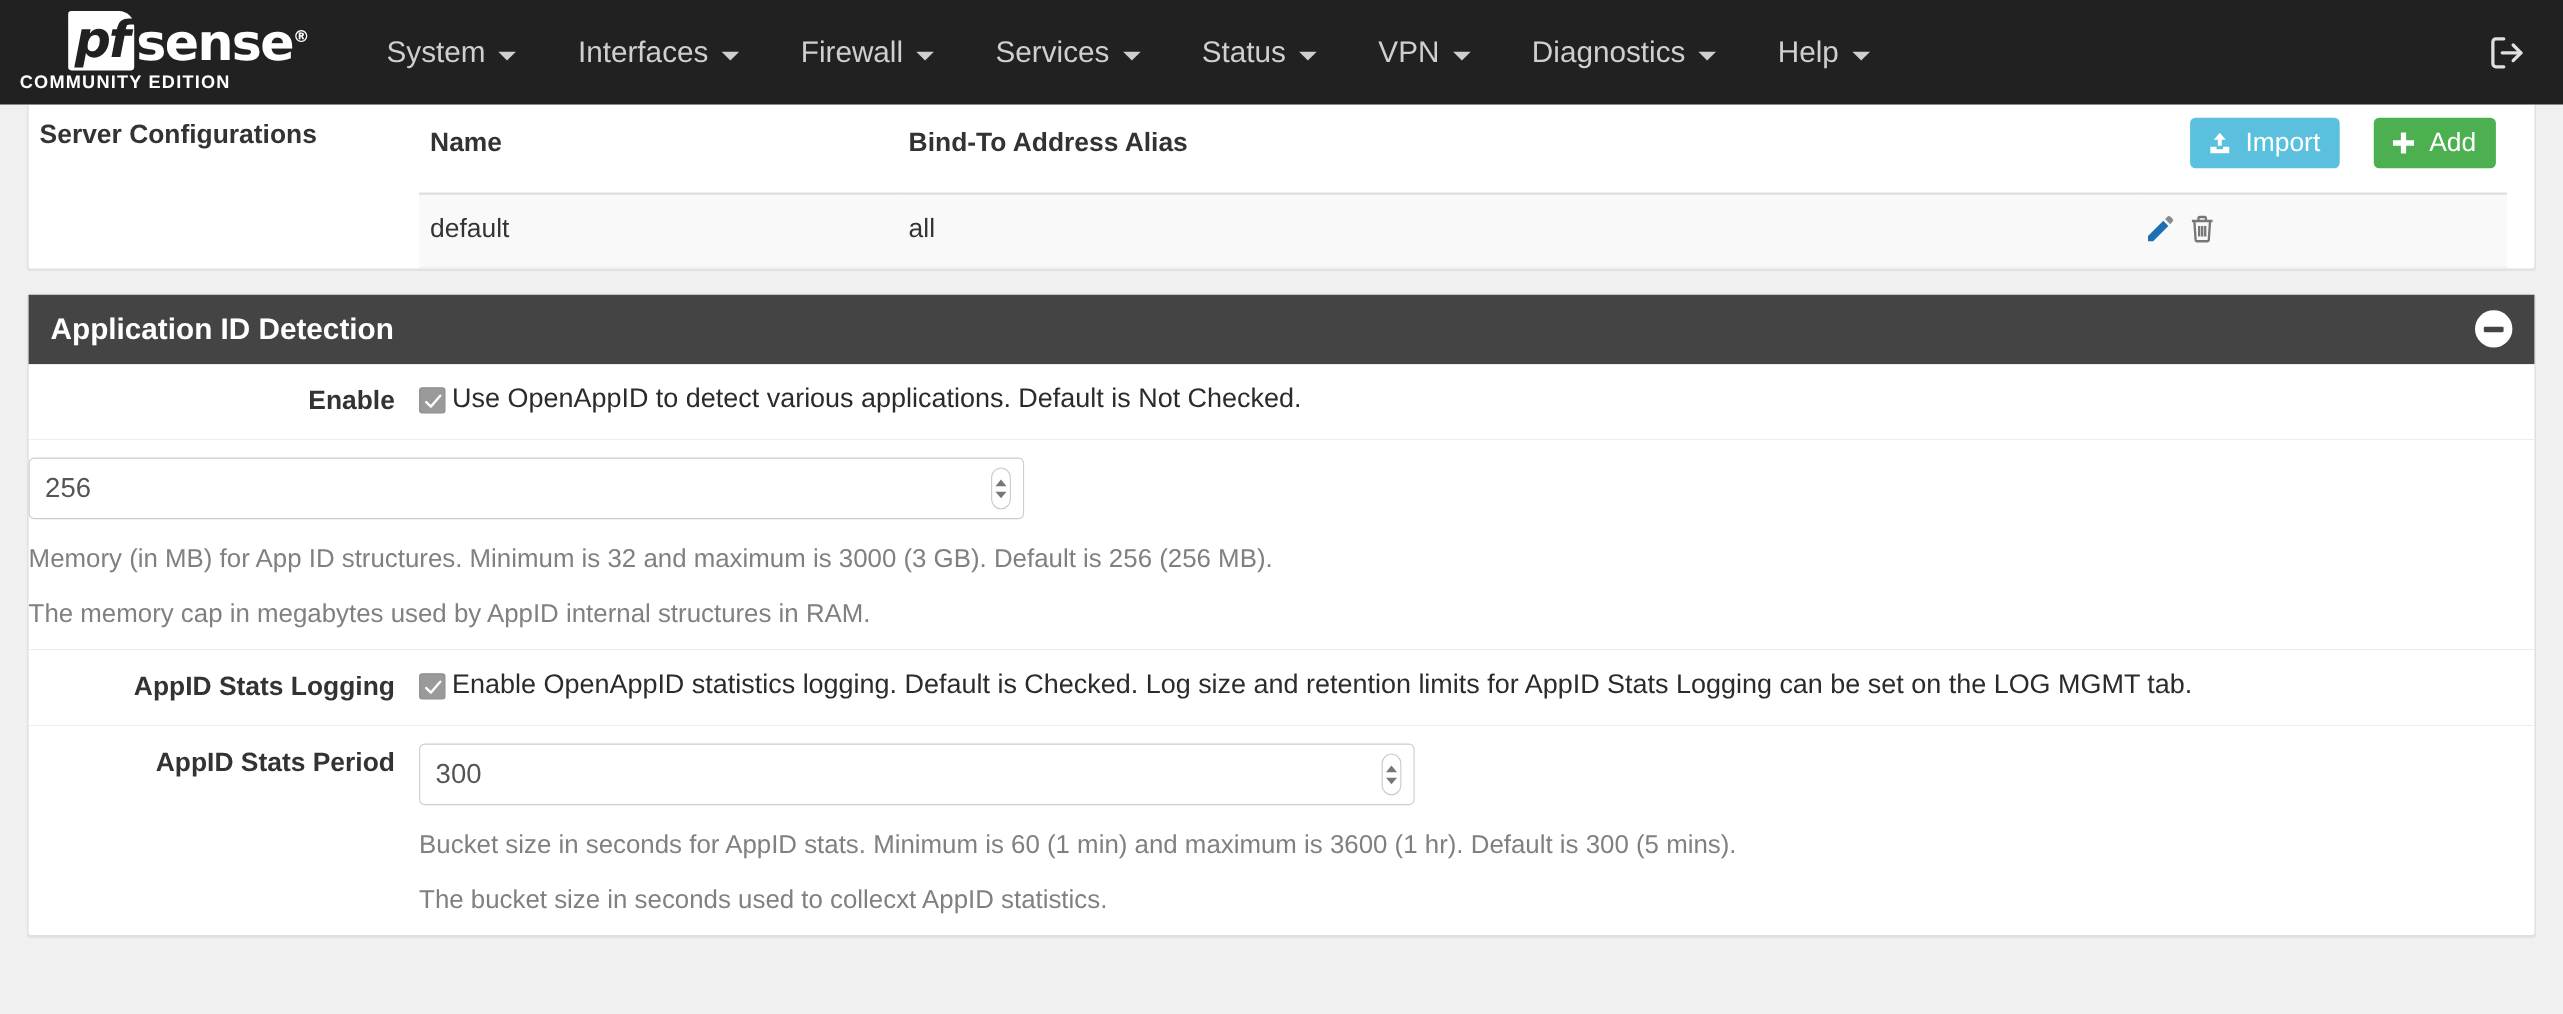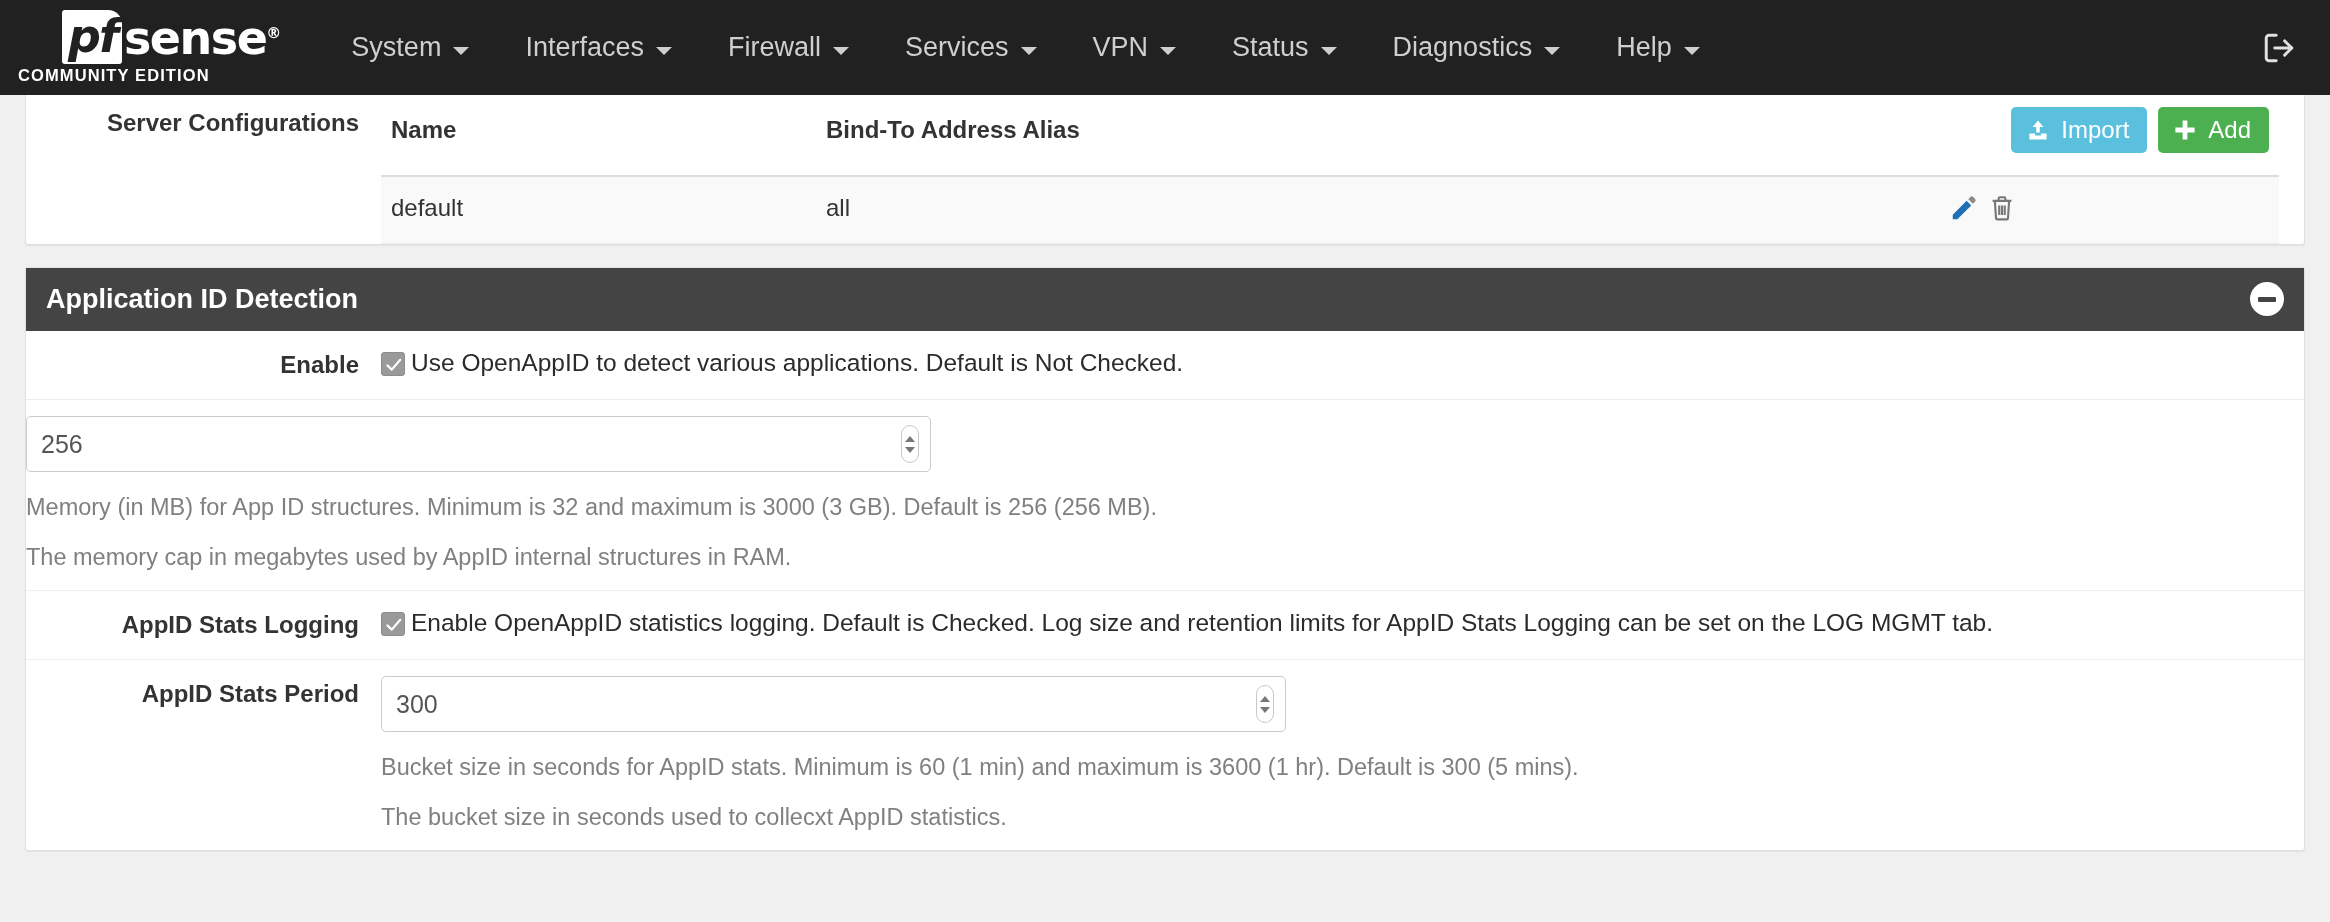--- a/index.html
+++ b/index.html
@@ -129,21 +129,20 @@
   .ctrl-body {
     flex: 1 1 auto;
     padding: 16px 24px 16px 0;
     min-width: 0;
   }
 
   
   .sc-row { display: flex; align-items: flex-start; }
   .sc-label {
     width: 355px; flex: 0 0 355px;
-    text-align: right;
     font-weight: bold;
     font-size: 24px;
     color: #333333;
     padding: 14px 22px 0 10px;
   }
   .sc-table-wrap { flex: 1 1 auto; min-width: 0; padding-right: 25px; }
 
   .table { width: 100%; border-collapse: collapse; }
   .table thead th {
     text-align: left;
@@ -177,21 +176,21 @@
     border-radius: 5px;
     color: #ffffff;
     font-size: 24px;
     font-weight: normal;
     padding: 11px 18px 11px 15px;
     cursor: pointer;
     font-family: "Liberation Sans", sans-serif;
     line-height: 1;
   }
   .btn-import { background: #5bc0de; }
-  .btn-add { background: #4caf50; }
+  .btn-add { background: #4caf50; margin-left: 20px; }
   .btn-bar {
     display: flex;
     gap: 11px;
     justify-content: flex-end;
     align-items: center;
   }
 
   
   .panel-appid { margin-top: 22px; }
   .panel-heading {
@@ -318,25 +317,25 @@
     </div>
     <div class="nav-item">
       <span>Firewall</span>
       <span class="caret"></span>
     </div>
     <div class="nav-item">
       <span>Services</span>
       <span class="caret"></span>
     </div>
     <div class="nav-item">
+      <span>Status</span>
+      <span class="caret"></span>
+    </div>
+    <div class="nav-item">
       <span>VPN</span>
-      <span class="caret"></span>
-    </div>
-    <div class="nav-item">
-      <span>Status</span>
       <span class="caret"></span>
     </div>
     <div class="nav-item">
       <span>Diagnostics</span>
       <span class="caret"></span>
     </div>
     <div class="nav-item">
       <span>Help</span>
       <span class="caret"></span>
     </div>

